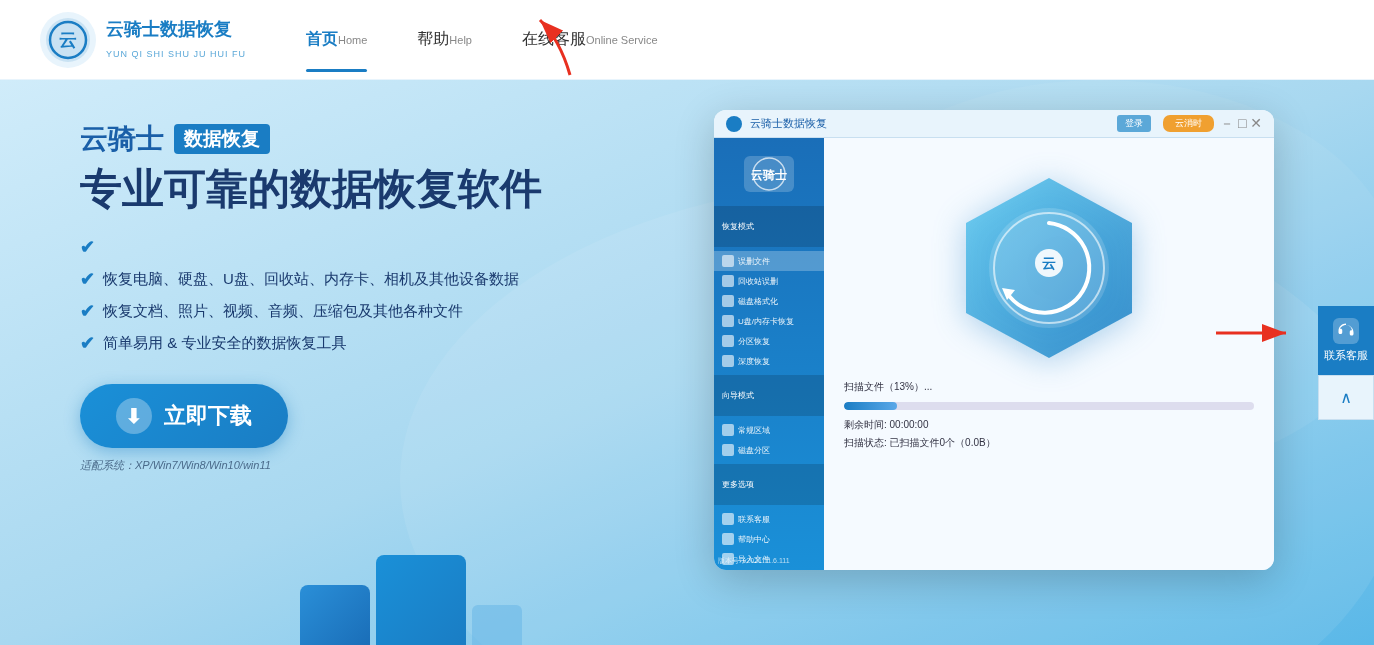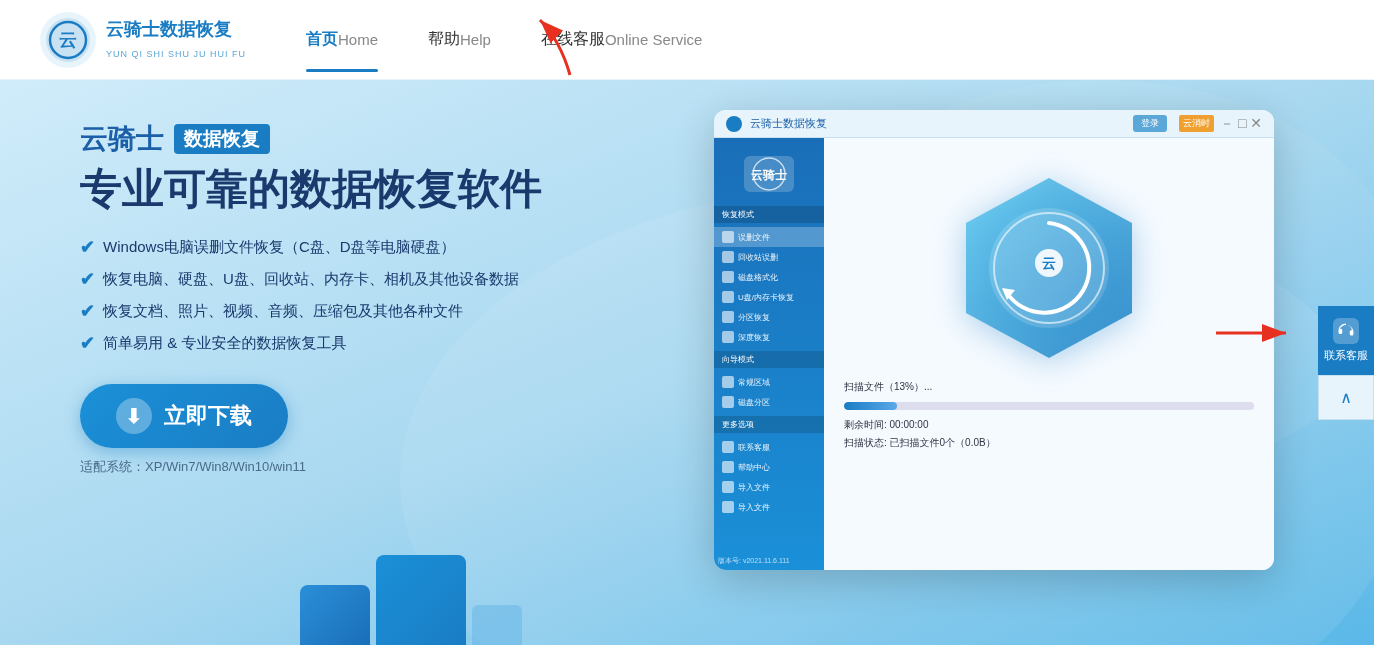--- a/index.html
+++ b/index.html
@@ -71,21 +71,21 @@
       left: 0; right: 0;
       height: 3px;
       background: #1a7dc4;
       border-radius: 2px;
     }
     .nav-cn {
       font-size: 16px;
       color: #333;
     }
     .nav-en {
-      font-size: 15px;
+      font-size: 11px;
       color: #888;
     }
 
     
     .header-arrow {
       position: absolute;
       top: 10px;
       left: 510px;
     }
 
@@ -176,22 +176,23 @@
       width: 36px;
       height: 36px;
       background: rgba(255,255,255,0.3);
       border-radius: 50%;
       display: flex;
       align-items: center;
       justify-content: center;
       font-size: 20px;
     }
     .compat-text {
-      font-size: 13px;
+      font-size: 11px;
       color: #4a6a8a;
+      font-style: italic;
     }
 
     
     .deco-boxes {
       position: absolute;
       bottom: 0;
       left: 300px;
       display: flex;
       gap: 6px;
       align-items: flex-end;
@@ -253,22 +254,22 @@
       color: #fff;
       font-size: 9px;
       padding: 2px 8px;
       border-radius: 3px;
       margin-right: 6px;
     }
     .sw-vip-btn {
       background: #f0a030;
       color: #fff;
       font-size: 9px;
-      padding: 2px 4px;
-      border-radius: 2px;
+      padding: 2px 12px;
+      border-radius: 7px;
     }
 
     .sw-body {
       display: flex;
       height: calc(100% - 28px);
     }
 
     .sw-sidebar {
       width: 110px;
       background: linear-gradient(180deg, #1a6eb8 0%, #1a90d8 100%);
@@ -282,21 +283,21 @@
     .sw-logo-img {
       width: 50px; height: 36px;
       background: rgba(255,255,255,0.2);
       border-radius: 6px;
       margin: 0 auto;
     }
     .sw-section-header {
       background: rgba(0,0,0,0.15);
       color: #fff;
       font-size: 8px;
-      padding: 3px 8px;
+      padding: 15px 8px;
       margin: 4px 0;
     }
     .sw-menu-item {
       display: flex;
       align-items: center;
       gap: 4px;
       padding: 4px 8px;
       color: rgba(255,255,255,0.9);
       font-size: 8px;
       cursor: pointer;
@@ -487,21 +488,20 @@
   <div class="left-content">
     <div class="title-row">
       <span class="title-brand">云骑士</span>
       <span class="title-badge">数据恢复</span>
     </div>
     <div class="main-title">专业可靠的数据恢复软件</div>
 
     <div class="features">
       <div class="feature-item">
         <span class="check-icon">✔</span>
-        <span>Windows电脑误删文件恢复（C盘、D盘等电脑硬盘）</span>
       </div>
       <div class="feature-item">
         <span class="check-icon">✔</span>
         <span>恢复电脑、硬盘、U盘、回收站、内存卡、相机及其他设备数据</span>
       </div>
       <div class="feature-item">
         <span class="check-icon">✔</span>
         <span>恢复文档、照片、视频、音频、压缩包及其他各种文件</span>
       </div>
       <div class="feature-item">

